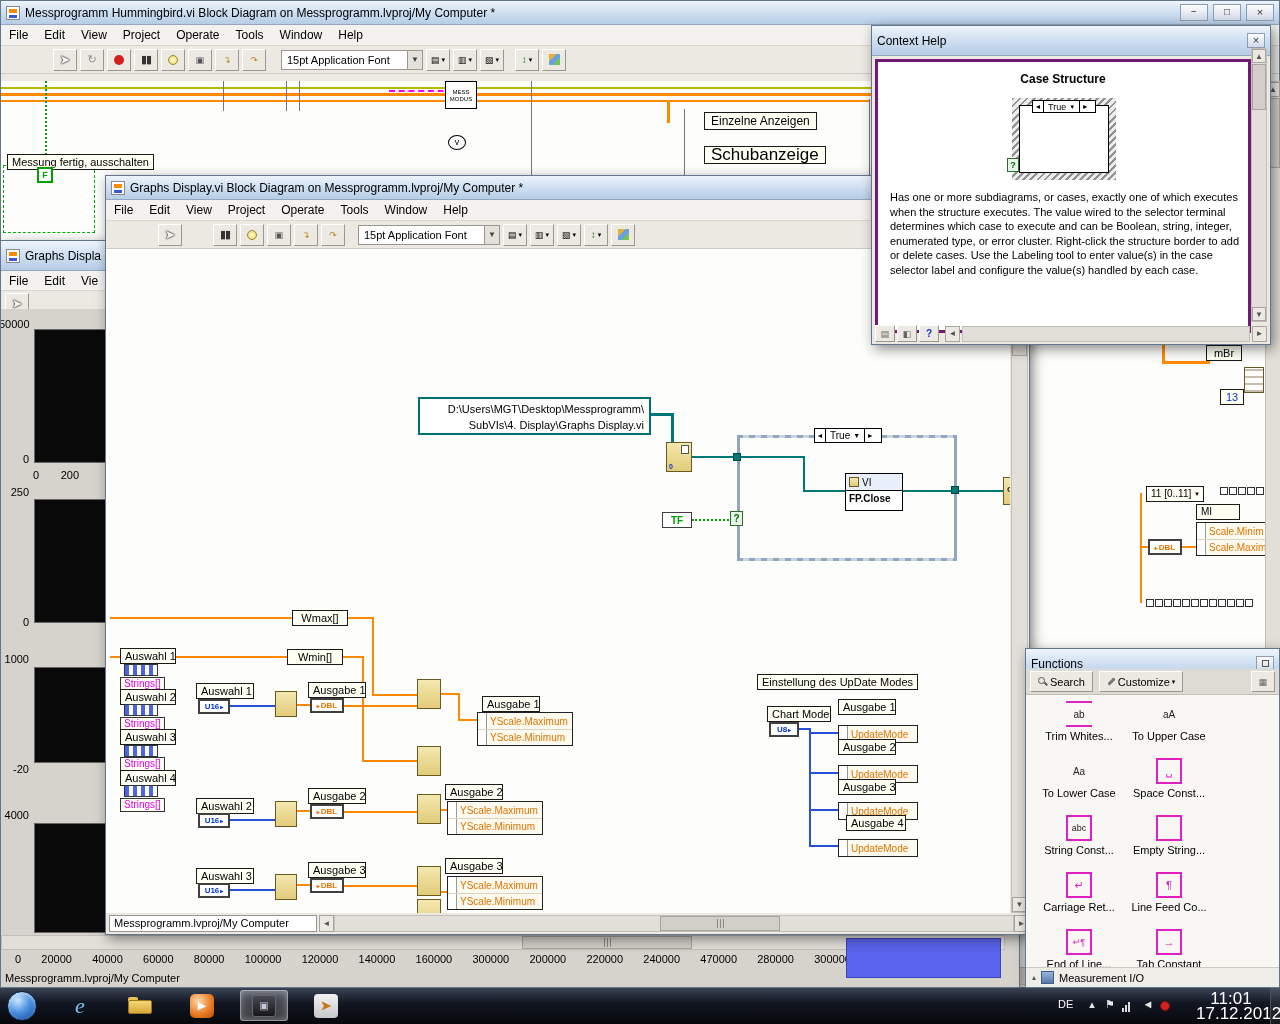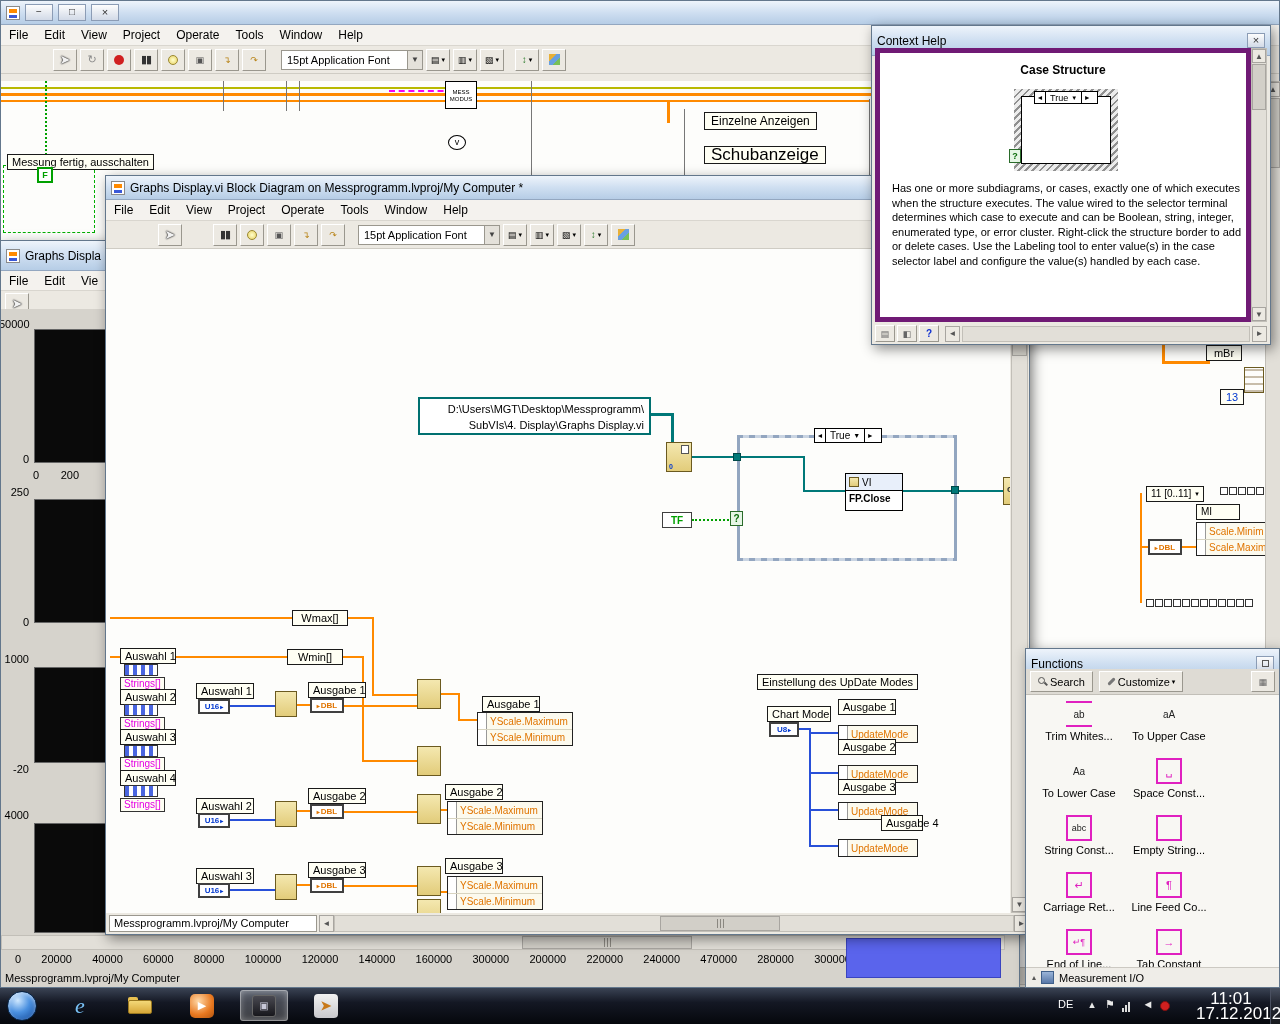--- a/index.html
+++ b/index.html
@@ -68,20 +68,21 @@
 <body>
 
 <div id="screen">
 
   <div class="win" style="left:0;top:0;width:1280px;height:988px;z-index:1">
     <div class="tbar">
       <span class="wicon">
           <span></span>
           <i></i>
         </span>
+      <span class="ttl">Messprogramm Hummingbird.vi Block Diagram on Messprogramm.lvproj/My Computer *</span>
       <span class="winbtn">−</span>
       <span class="winbtn">□</span>
       <span class="winbtn close">×</span>
     </div>
     <div class="mbar">
       <span class="mitem">File</span>
       <span class="mitem">Edit</span>
       <span class="mitem">View</span>
       <span class="mitem">Project</span>
       <span class="mitem">Operate</span>
@@ -546,21 +547,21 @@
             <span class="ptext">UpdateMode</span>
           </div>
       </div>
       <div class="lbl c" style="left:732px;top:530px;width:58px">Ausgabe 3</div>
       <div class="prop" style="left:732px;top:553px;width:80px">
         <div class="prow">
             <span class="pcell"></span>
             <span class="ptext">UpdateMode</span>
           </div>
       </div>
-      <div class="lbl c" style="left:775px;top:566px;width:42px">Ausgabe 4</div>
+      <div class="lbl c" style="left:740px;top:566px;width:60px">Ausgabe 4</div>
       <div class="prop" style="left:732px;top:590px;width:80px">
         <div class="prow">
             <span class="pcell"></span>
             <span class="ptext">UpdateMode</span>
           </div>
       </div>
     </div>
 
     <div class="sb" style="left:905px;top:73px;width:17px;height:664px">
       <span class="sbbtn" style="left:0;top:0;width:15px;height:15px">▲</span>
@@ -580,21 +581,21 @@
       </span>
       <span class="sbbtn" style="position:static;width:15px;height:17px">►</span>
     </div>
   </div>
 
   <div class="win" style="left:871px;top:25px;width:400px;height:320px;z-index:4">
     <div class="tbar small">
       <span class="ttl">Context Help</span>
       <span class="winbtn close" style="width:18px;height:15px;line-height:12px">×</span>
     </div>
-    <div class="a" style="left:3px;top:22px;width:376px;height:274px;background:#fff;border:5px solid #701a75;overflow:hidden">
+    <div class="a" style="left:3px;top:33px;width:376px;height:274px;background:#fff;border:3px solid #701a75;overflow:hidden">
       <div style="text-align:center;font-weight:bold;margin-top:10px">Case Structure</div>
       <div class="a hatch" style="left:134px;top:36px;width:104px;height:82px">
         <div class="a" style="left:7px;top:7px;right:7px;bottom:7px;background:#fff;border:1px solid #000"></div>
         <div class="selbox" style="left:20px;top:2px;width:64px;height:13px;font-size:9px">
           <span class="arr">◄</span>
           <span class="val">
               <span>True</span>
               <span style="font-size:6px">▼</span>
             </span>
           <span class="arr r">►</span>

